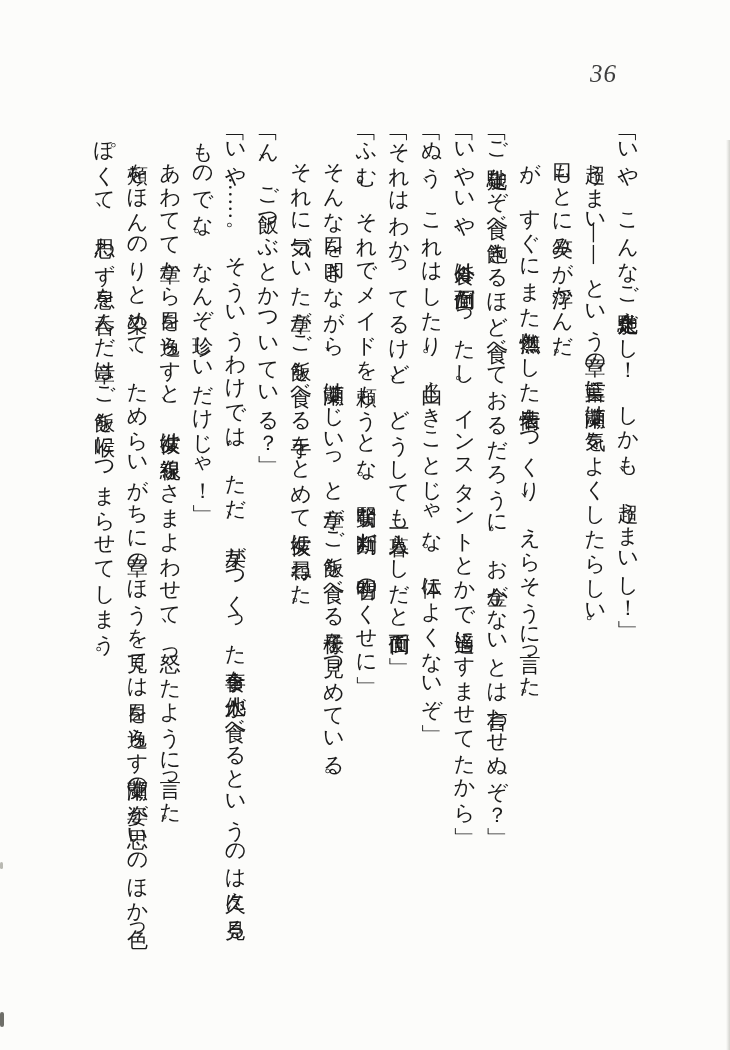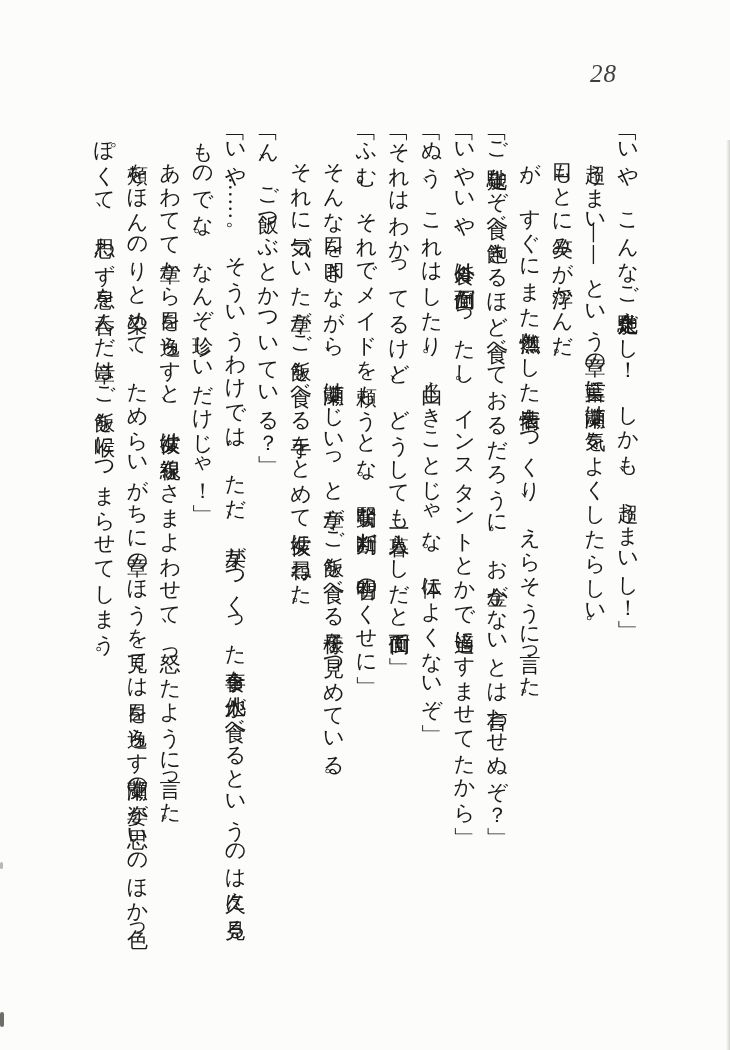--- a/index.html
+++ b/index.html
@@ -73,21 +73,21 @@
     height: 7px;
     background: #b9b9b2;
     border-radius: 2px;
   }
 </style>
 </head>
 <body>
 
 <div class="page">
 
-  <div class="page-number">28</div>
+  <div class="page-number">36</div>
 
   <div class="text-block">
     <p class="dialogue">「いや、こんなご馳走久々だし！　しかも、超うまいし！」</p>
     <p class="narrative">超うまい——という章の言葉に蘭瀬は気をよくしたらしい。</p>
     <p class="narrative">口もとに笑みが浮かんだ。</p>
     <p class="narrative">が、すぐにまた憮然とした表情をつくり、えらそうに言った。</p>
     <p class="dialogue">「ご馳走なぞ食べ飽きるほど食べておるだろうに。お金がないとは言わせぬぞ？」</p>
     <p class="dialogue">「いやいや、外食は面倒だったし。インスタントとかで適当にすませてたから」</p>
     <p class="dialogue">「ぬう、これはしたり。由々しきことじゃな。体によくないぞ」</p>
     <p class="dialogue">「それはわかってるけど、どうしても一人暮らしだと面倒で」</p>

